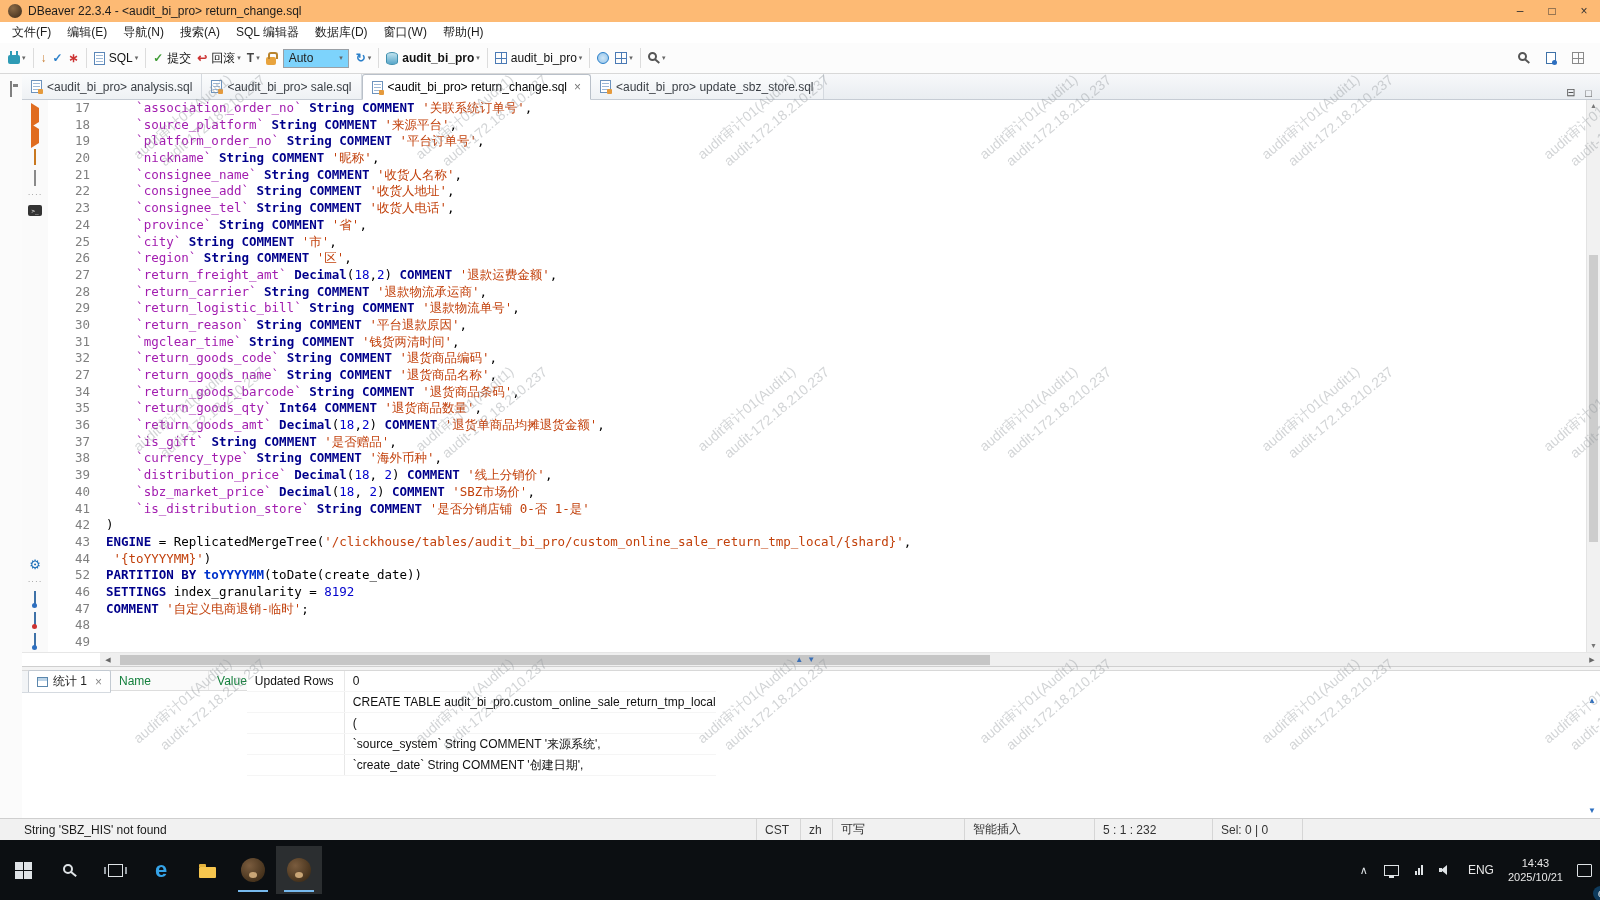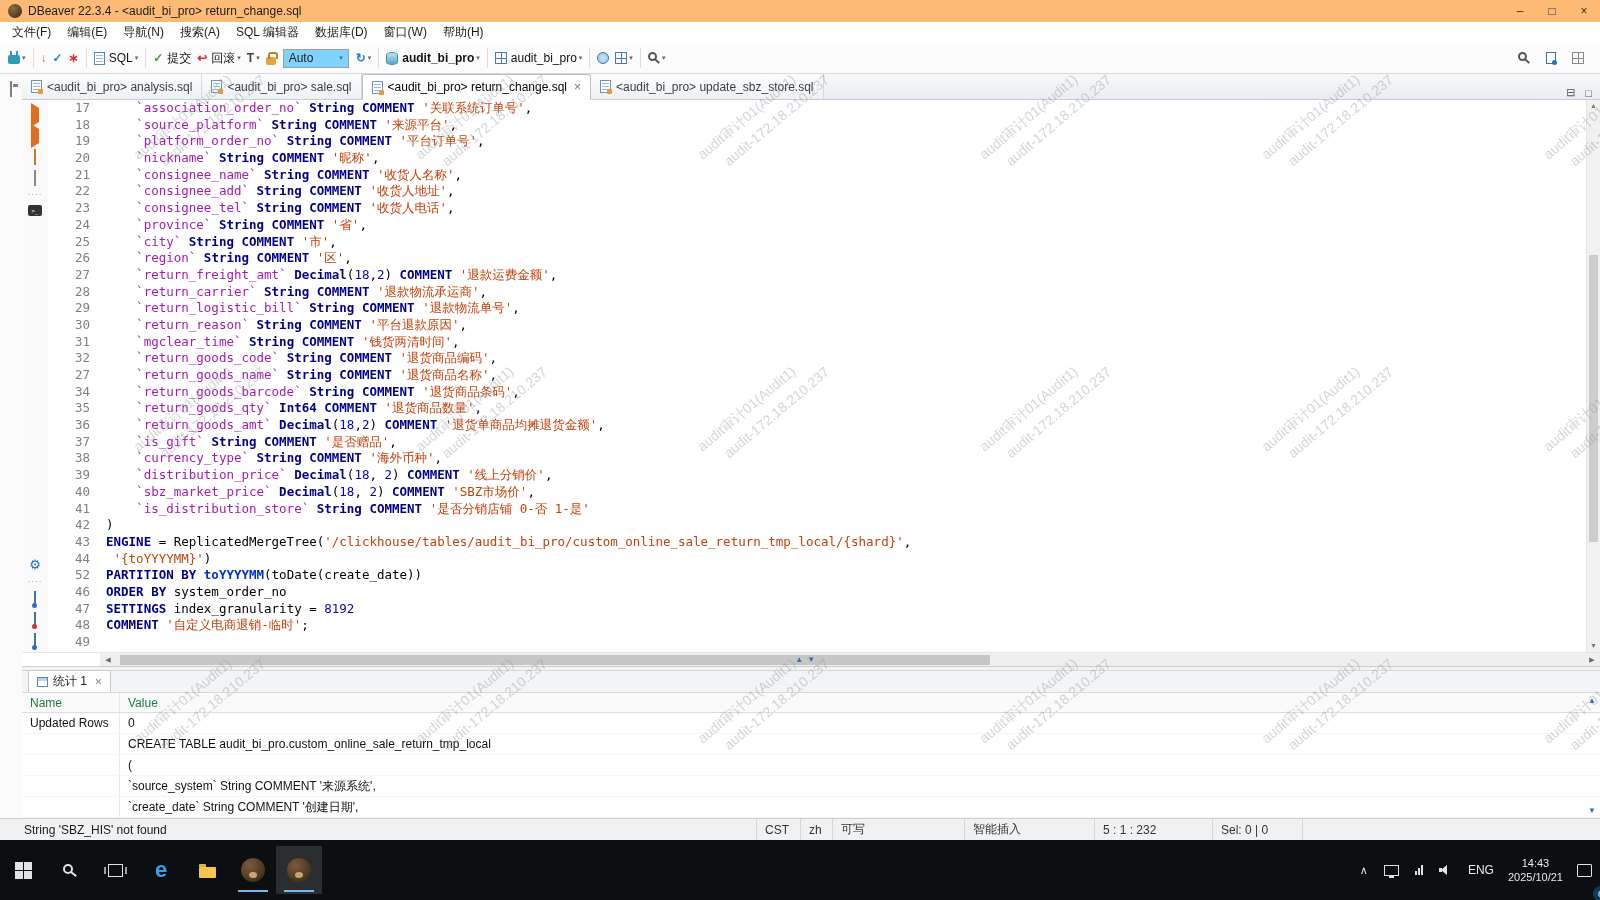--- a/index.html
+++ b/index.html
@@ -90,21 +90,21 @@
   
   .hscroll{height:14px;background:#fff;display:flex;align-items:center;position:relative;border-top:1px solid #e6e6e6}
   .hs-spacer{width:78px;height:100%;background:#fff;flex:none}
   .hs-track{flex:1;height:100%;background:#efefef;display:flex;align-items:center}
   .harrow{width:16px;text-align:center;font-size:7px;color:#666;flex:none}
   .hthumb{height:10px;background:#c6c6c6;width:58%;margin-left:4px}
   .sash-arrows{position:absolute;left:49%;top:0px;display:flex;gap:4px;color:#3b6fb5;font-size:8px;line-height:13px}
   .sash{height:5px;background:#f3f3f3;border-top:1px solid #cfcfcf;border-bottom:1px solid #d8d8d8}
 
   
-  .panel{height:147px;display:flex;flex-direction:column;background:#fff;position:relative}
+  .panel{height:147px;display:flex;flex-direction:row;background:#fff;position:relative}
   .ptabbar{height:22px;display:flex;align-items:flex-end;background:#f2f4f6;border-bottom:1px solid #d5dae0;padding-left:6px}
   .ptab{height:22px;display:flex;align-items:center;background:#fff;border:1px solid #c3cad2;border-bottom:none;padding:0 8px;border-radius:2px 2px 0 0}
   .ptab-icon{width:11px;height:10px;border:1px solid #5b87ad;background:linear-gradient(#bcd4e8 0 3px,#fff 3px);margin-right:5px}
   .ptab-close{margin-left:8px;color:#888}
   .thead{height:20px;display:flex;background:#fafafa;border-bottom:1px solid #ddd;color:#15803d}
   .c-name{width:98px;padding-left:8px;border-right:1px solid #e8e8e8;display:flex;align-items:center;flex:none}
   .c-value{flex:1;padding-left:8px;display:flex;align-items:center;white-space:nowrap;overflow:hidden}
   .trow{height:21px;display:flex;color:#111;border-bottom:1px solid #f5f5f5}
   .pscroll{position:absolute;right:4px;color:#2d6fc0;font-size:8px}
   .pscroll.up{top:25px}.pscroll.down{bottom:3px}
@@ -380,21 +380,20 @@
           <div class="cl"><span class="tk-p">    </span><span class="tk-i">`return_goods_amt`</span><span class="tk-p"> </span><span class="tk-k">Decimal</span><span class="tk-p">(</span><span class="tk-n">18</span><span class="tk-p">,</span><span class="tk-n">2</span><span class="tk-p">) </span><span class="tk-k">COMMENT</span><span class="tk-p"> </span><span class="tk-s">'退货单商品均摊退货金额'</span><span class="tk-p">,</span></div>
           <div class="cl"><span class="tk-p">    </span><span class="tk-i">`is_gift`</span><span class="tk-p"> </span><span class="tk-k">String</span><span class="tk-p"> </span><span class="tk-k">COMMENT</span><span class="tk-p"> </span><span class="tk-s">'是否赠品'</span><span class="tk-p">,</span></div>
           <div class="cl"><span class="tk-p">    </span><span class="tk-i">`currency_type`</span><span class="tk-p"> </span><span class="tk-k">String</span><span class="tk-p"> </span><span class="tk-k">COMMENT</span><span class="tk-p"> </span><span class="tk-s">'海外币种'</span><span class="tk-p">,</span></div>
           <div class="cl"><span class="tk-p">    </span><span class="tk-i">`distribution_price`</span><span class="tk-p"> </span><span class="tk-k">Decimal</span><span class="tk-p">(</span><span class="tk-n">18</span><span class="tk-p">, </span><span class="tk-n">2</span><span class="tk-p">) </span><span class="tk-k">COMMENT</span><span class="tk-p"> </span><span class="tk-s">'线上分销价'</span><span class="tk-p">,</span></div>
           <div class="cl"><span class="tk-p">    </span><span class="tk-i">`sbz_market_price`</span><span class="tk-p"> </span><span class="tk-k">Decimal</span><span class="tk-p">(</span><span class="tk-n">18</span><span class="tk-p">, </span><span class="tk-n">2</span><span class="tk-p">) </span><span class="tk-k">COMMENT</span><span class="tk-p"> </span><span class="tk-s">'SBZ市场价'</span><span class="tk-p">,</span></div>
           <div class="cl"><span class="tk-p">    </span><span class="tk-i">`is_distribution_store`</span><span class="tk-p"> </span><span class="tk-k">String</span><span class="tk-p"> </span><span class="tk-k">COMMENT</span><span class="tk-p"> </span><span class="tk-s">'是否分销店铺 0-否 1-是'</span></div>
           <div class="cl"><span class="tk-p">)</span></div>
           <div class="cl"><span class="tk-k">ENGINE</span><span class="tk-p"> = ReplicatedMergeTree(</span><span class="tk-s">'/clickhouse/tables/audit_bi_pro/custom_online_sale_return_tmp_local/{shard}'</span><span class="tk-p">,</span></div>
           <div class="cl"><span class="tk-p"> </span><span class="tk-s">'{toYYYYMM}'</span><span class="tk-p">)</span></div>
           <div class="cl"><span class="tk-k">PARTITION BY</span><span class="tk-p"> </span><span class="tk-f">toYYYYMM</span><span class="tk-p">(toDate(create_date))</span></div>
-          <div class="cl"><span class="tk-k">ORDER BY</span><span class="tk-p"> system_order_no</span></div>
           <div class="cl"><span class="tk-k">SETTINGS</span><span class="tk-p"> index_granularity = </span><span class="tk-n">8192</span></div>
           <div class="cl"><span class="tk-k">COMMENT</span><span class="tk-p"> </span><span class="tk-s">'自定义电商退销-临时'</span><span class="tk-p">;</span></div>
           <div class="cl"><span class="tk-p"></span></div>
         </div>
       <div class="vscroll">
         <span class="varrow up">▲</span>
         <span class="vthumb"></span>
         <span class="varrow down">▼</span>
       </div>
     </div>

